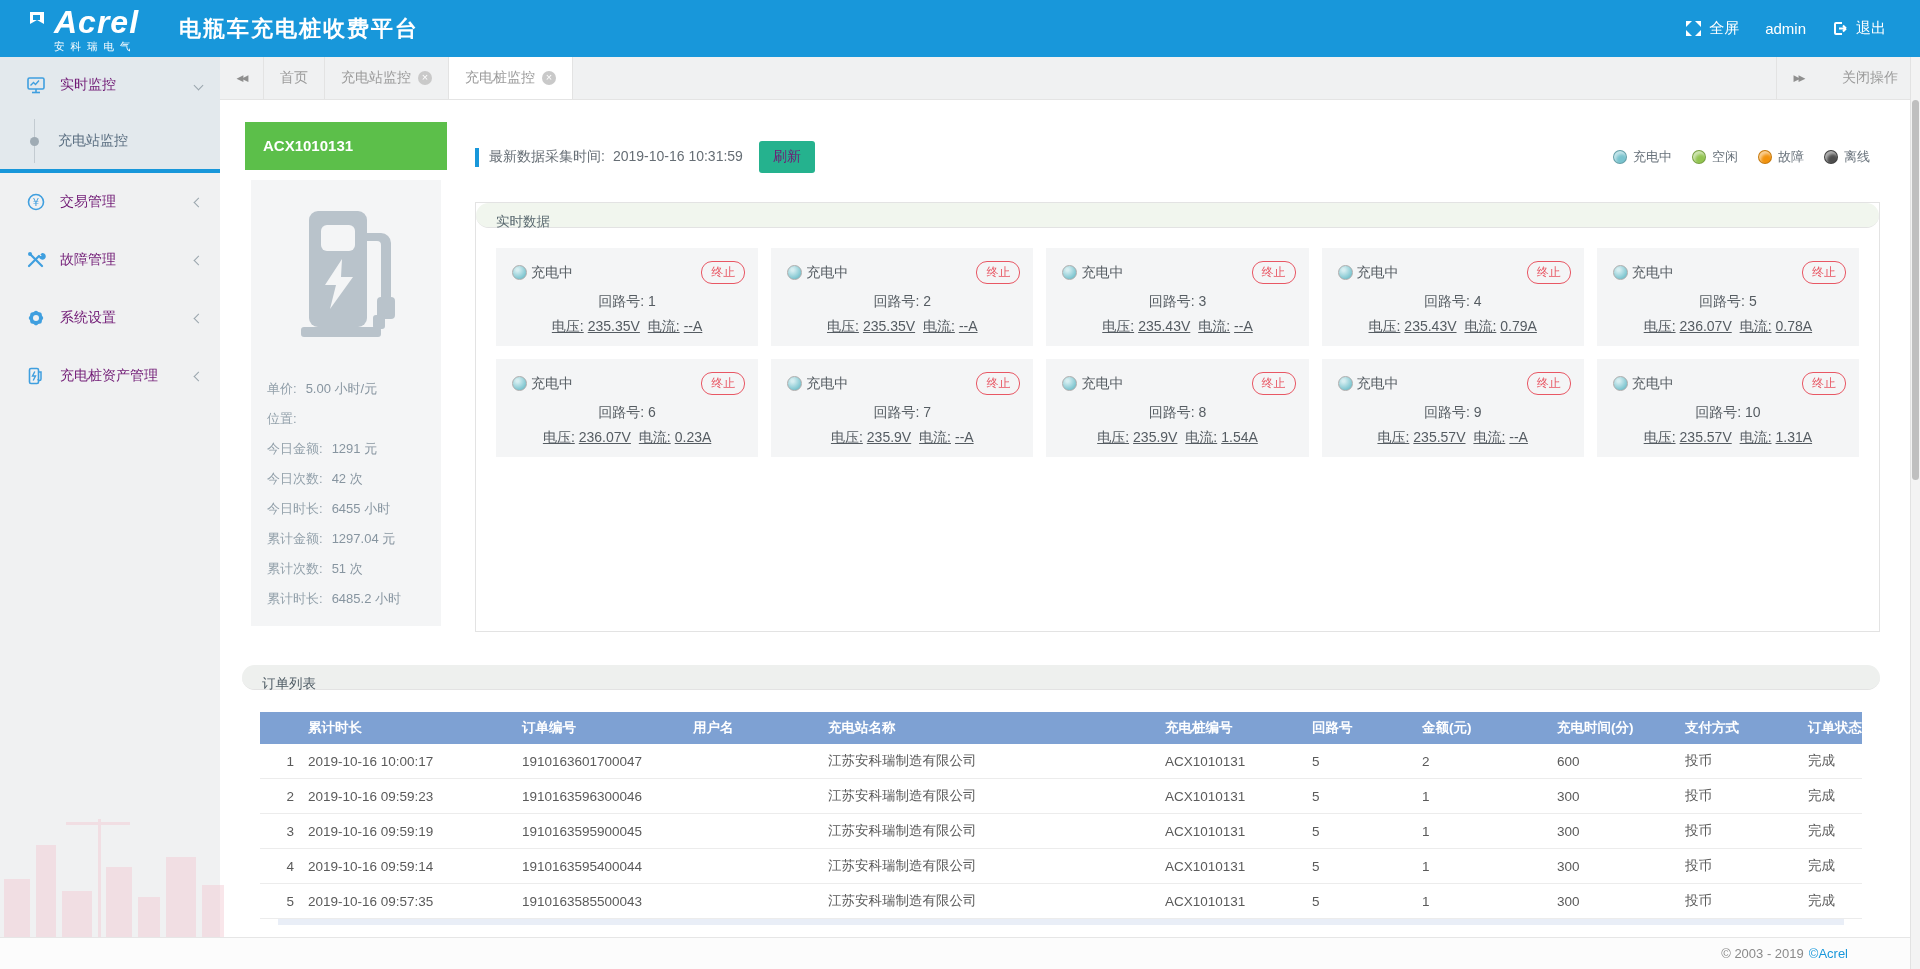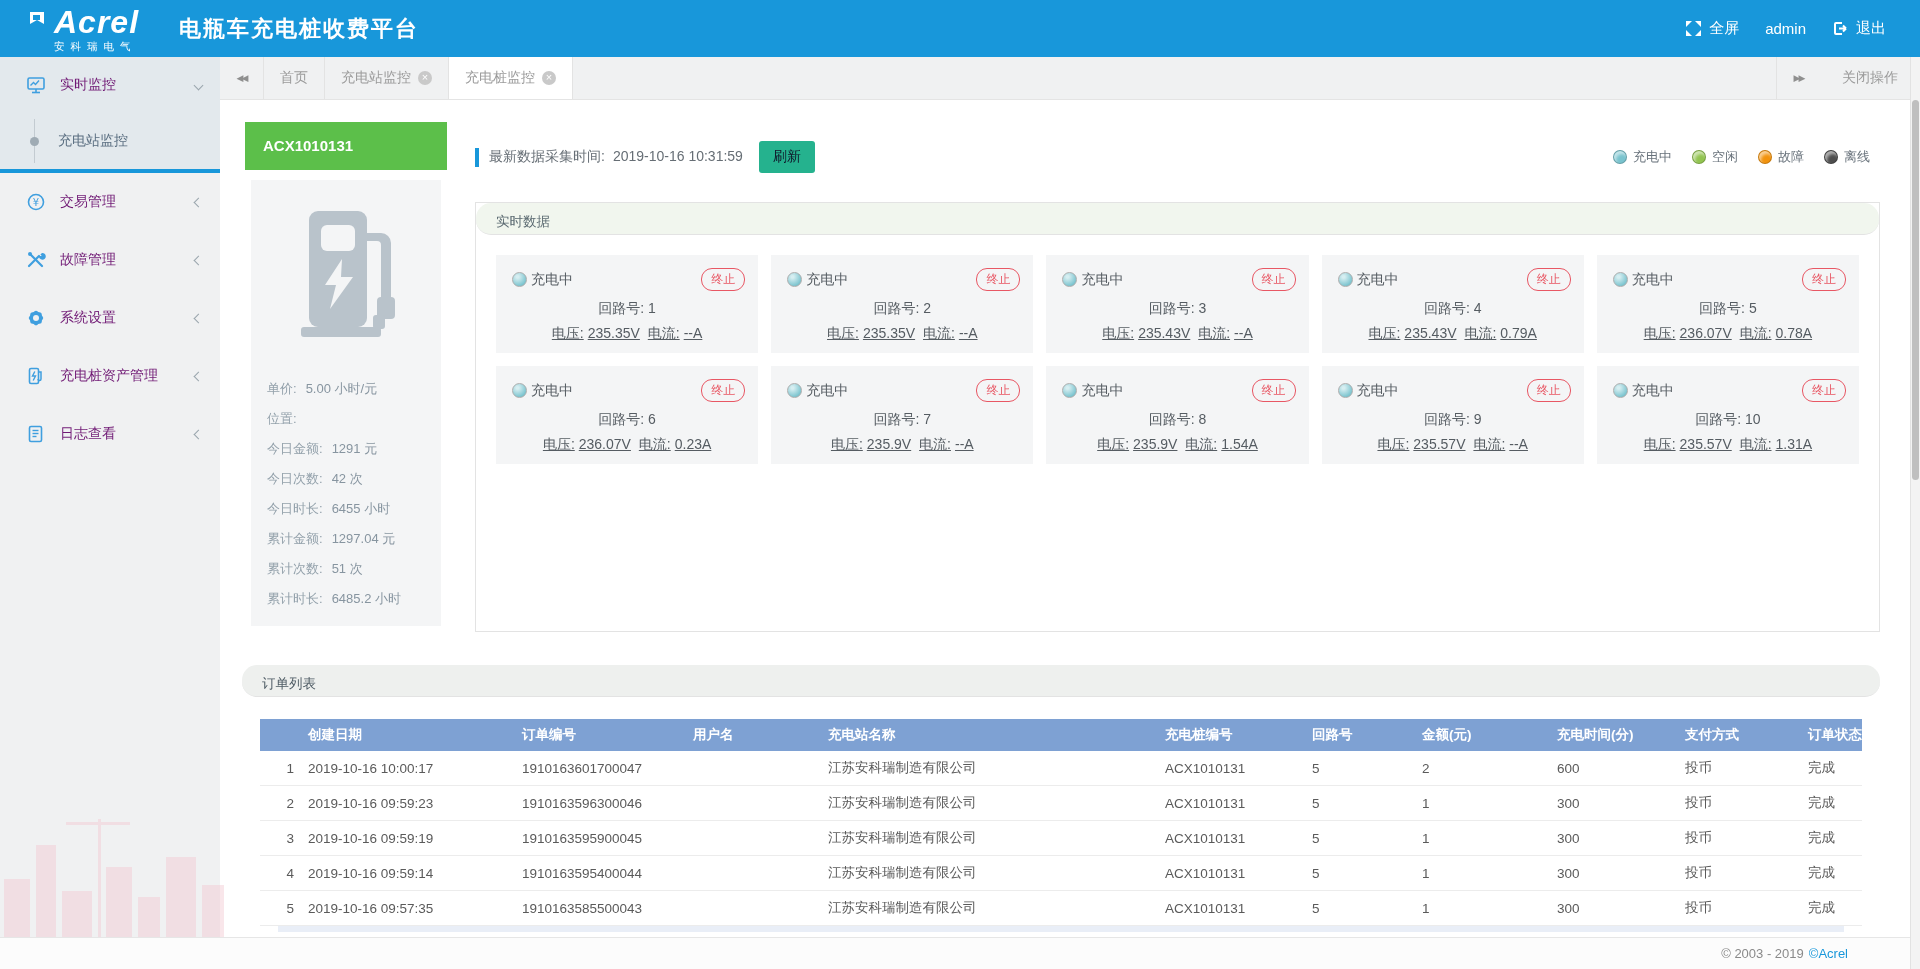--- a/index.html
+++ b/index.html
@@ -54,28 +54,28 @@
   .dev-icon-wrap { height:188px; display:flex; align-items:center; justify-content:center; }
   .dev-stats { padding:0 16px; }
   .stat-line { height:30px; display:flex; align-items:flex-end; font-size:13px; color:#93a1ab; }
   .stat-line .sv { margin-left:9px; color:#8795a0; }
 
   
   .info-row { position:absolute; left:255px; right:40px; top:40px; height:34px; display:flex; align-items:center; }
   .blue-bar { width:4px; height:19px; background:#1897da; margin-right:10px; }
   .collect { font-size:14px; color:#666e75; }
   .collect .t { margin-left:8px; }
-  .refresh-btn { margin-left:16px; width:56px; height:32px; background:#25b28e; border:none; border-radius:3px; color:#0f172a; font-size:14px; cursor:pointer; font-family:inherit; }
+  .refresh-btn { margin-left:16px; width:56px; height:32px; background:#25b28e; border:none; border-radius:3px; color:#701a75; font-size:14px; cursor:pointer; font-family:inherit; }
   .legend { margin-left:auto; display:flex; align-items:center; gap:20px; }
   .legend-item { display:flex; align-items:center; gap:6px; font-size:13px; color:#68727b; }
   .legend-dot { width:14px; height:14px; border-radius:50%; border:1px solid rgba(0,0,0,.18); box-shadow:inset 2px 3px 3px rgba(255,255,255,.55); }
 
   
   .rt-panel { position:absolute; left:255px; right:30px; top:102px; height:430px; border:1px solid #e3e3e3; background:#fff; }
-  .sec-head { height:32px; background:#f1f6ee; border-bottom:1px solid #e3e3e3; font-size:13.5px; color:#5c6b72; line-height:38px; padding-left:20px;border-radius:15px; }
+  .sec-head { height:25px; background:#f1f6ee; border-bottom:1px solid #e3e3e3; font-size:13.5px; color:#5c6b72; line-height:38px; padding-left:20px;border-radius:15px; }
   .cards { padding:20px 20px; display:grid; grid-template-columns:repeat(5,1fr); gap:13px 13px; }
   .ccard { height:98px; background:#f4f5f6; position:relative; }
   .c-top { display:flex; align-items:center; padding:13px 13px 0 16px; }
   .status-dot { width:15px; height:15px; border-radius:50%; border:1px solid #adadad; background:radial-gradient(circle at 35% 30%, #d6eef1 10%, #79c3ce 75%); margin-right:4px; }
   .c-status { font-size:14px; color:#555c62; }
   .stop-btn { margin-left:auto; border:1px solid #e85764; color:#e85764; background:transparent; border-radius:11px; font-size:12px; padding:2px 9px; cursor:pointer; font-family:inherit; }
   .c-mid { text-align:center; margin-top:9px; font-size:14px; color:#555c62; }
   .c-bot { text-align:center; margin-top:7px; font-size:14px; color:#555c62; }
   .c-bot span { margin:0 2px;text-decoration:underline; }
 
@@ -225,32 +225,20 @@
         <svg width="20" height="20" viewBox="0 0 20 20">
             <rect x="3.5" y="2.5" width="9" height="15" rx="1.5" fill="none" stroke="#3f9fdf" stroke-width="1.6"></rect>
             <polyline points="8.8,5.5 6.5,10 9.5,10 7.2,14.5" fill="none" stroke="#3f9fdf" stroke-width="1.4"></polyline>
             <path d="M12.5 6 H15 V13 a1.5 1.5 0 0 1 -3 0" fill="none" stroke="#3f9fdf" stroke-width="1.5"></path>
           </svg>
       </span>
       <span>充电桩资产管理</span>
       <span class="chev left"></span>
     </div>
 
-    <div class="side-item">
-      <span class="s-icon">
-        <svg width="20" height="20" viewBox="0 0 20 20">
-            <rect x="3.5" y="2.5" width="12" height="15" rx="1.5" fill="none" stroke="#3f9fdf" stroke-width="1.6"></rect>
-            <line x1="6.5" y1="6.5" x2="12.5" y2="6.5" stroke="#3f9fdf" stroke-width="1.4"></line>
-            <line x1="6.5" y1="9.5" x2="12.5" y2="9.5" stroke="#3f9fdf" stroke-width="1.4"></line>
-            <line x1="6.5" y1="12.5" x2="10.5" y2="12.5" stroke="#3f9fdf" stroke-width="1.4"></line>
-          </svg>
-      </span>
-      <span>日志查看</span>
-      <span class="chev left"></span>
-    </div>
 
     <div class="skyline">
       <div style="left:4px;  width:26px; height:58px;"></div>
       <div style="left:36px; width:20px; height:92px;"></div>
       <div style="left:62px; width:30px; height:46px;"></div>
       <div style="left:98px; width:3px;  height:118px;"></div>
       <div style="left:66px; width:64px; height:3px;  bottom:112px;"></div>
       <div style="left:106px;width:26px; height:70px;"></div>
       <div style="left:138px;width:22px; height:40px;"></div>
       <div style="left:166px;width:30px; height:80px;"></div>
@@ -502,21 +490,21 @@
     </div>
   </div>
 </div>
     </div>
 
     <div class="orders">
       <div class="sec-head">订单列表</div>
       <div class="otable">
         <div class="orow ohead">
           <div class="oc"></div>
-          <div class="oc">创建日期</div>
+          <div class="oc">累计时长</div>
           <div class="oc">订单编号</div>
           <div class="oc">用户名</div>
           <div class="oc">充电站名称</div>
           <div class="oc">充电桩编号</div>
           <div class="oc">回路号</div>
           <div class="oc">金额(元)</div>
           <div class="oc">充电时间(分)</div>
           <div class="oc">支付方式</div>
           <div class="oc">订单状态</div>
         </div>

